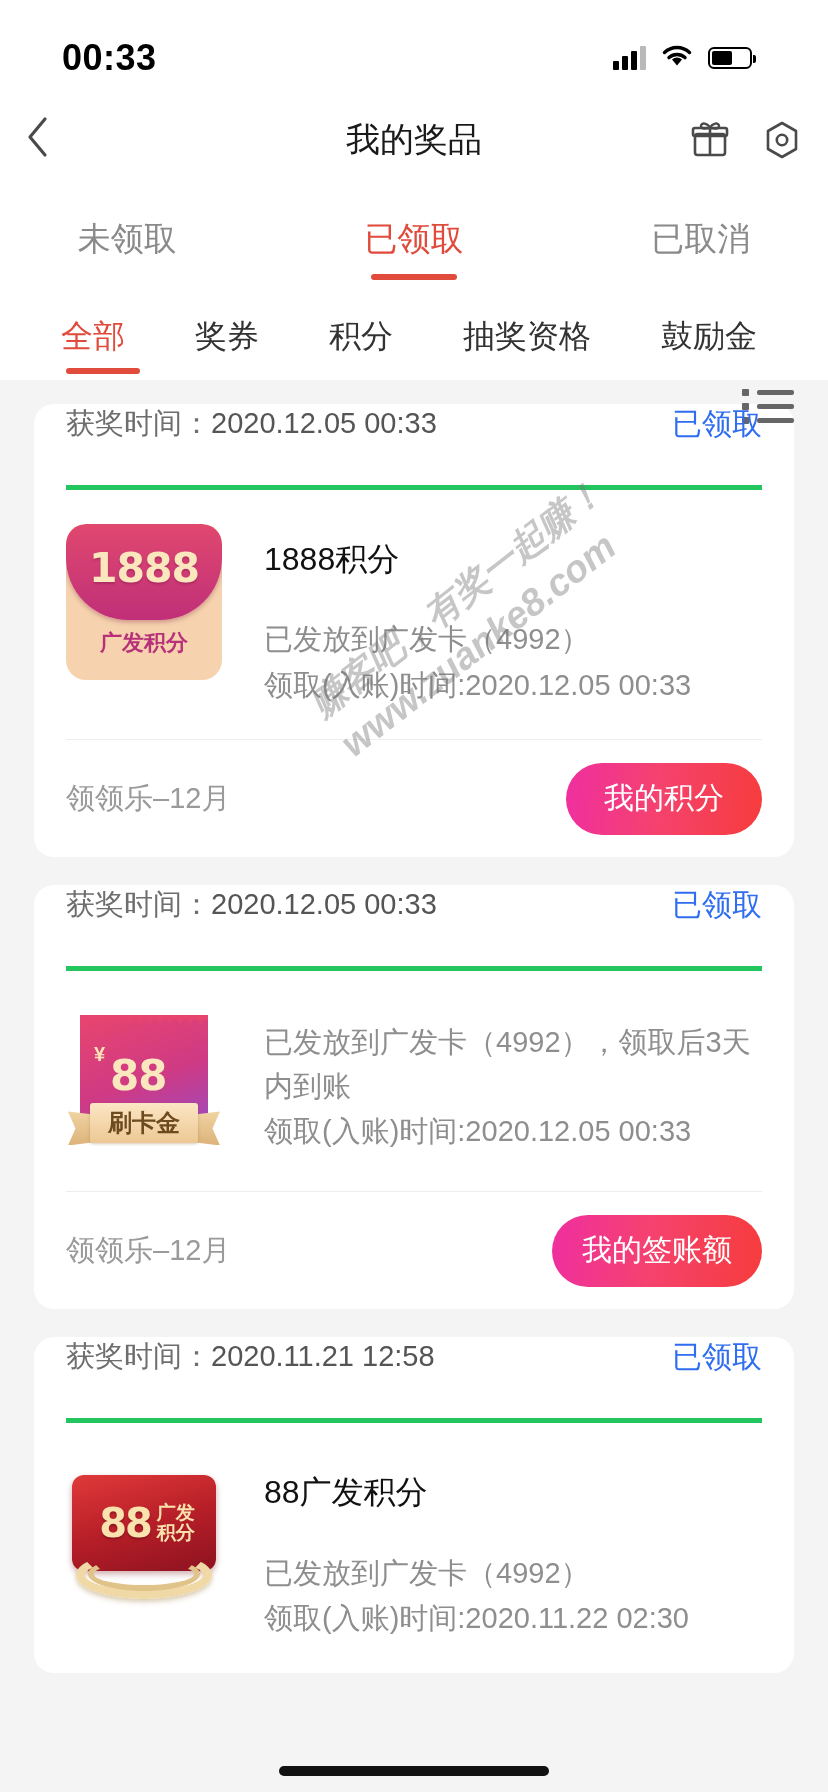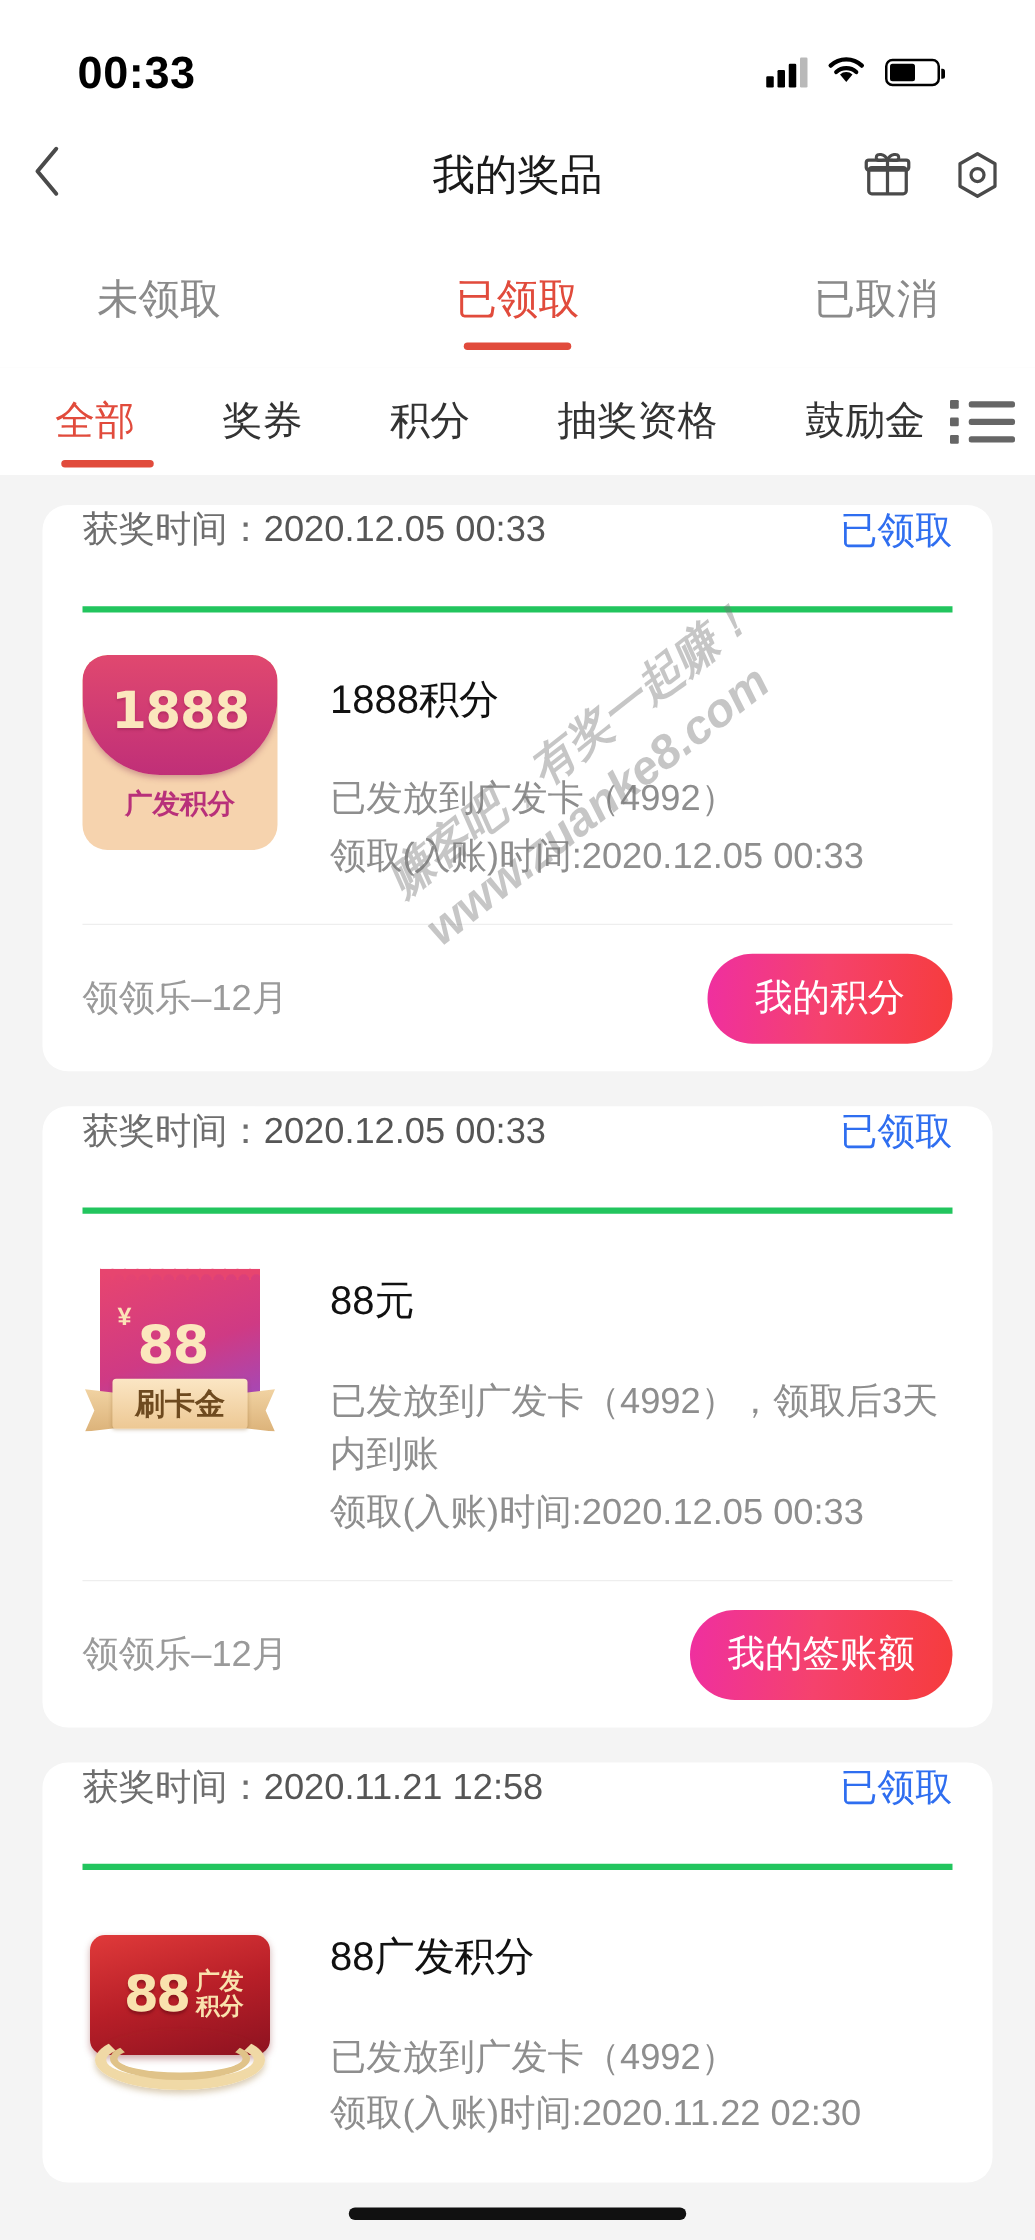--- a/index.html
+++ b/index.html
@@ -73,21 +73,21 @@
   }
   .tabp.active { color:#e14b3c; font-weight:500; }
   .tabp.active::after{
     content:"";position:absolute;bottom:14px;width:86px;height:6px;
     background:#e14b3c;border-radius:3px;
   }
 
   
   .tabs-secondary {
     height:86px;background:#fff;display:flex;align-items:center;
-    padding:0 34px 0 44px;gap:0;
+    padding:0 34px 0 44px;gap:0;flex-direction:column;
   }
   .tabs-scroll{display:flex;align-items:center;flex:1;gap:0;}
   .tabs2 {
     font-size:32px;color:#333;position:relative;height:86px;
     display:flex;align-items:center;justify-content:center;
     padding:0 20px;white-space:nowrap;
   }
   .tabs2:first-child{padding-left:0;}
   .tabs2.active{color:#e14b3c;font-weight:500;}
   .tabs2.active::after{
@@ -364,21 +364,20 @@
           <div class="tick-yen">¥</div>
           <div class="tick-num">88</div>
           <div class="rib">
             <span class="rib-l"></span>
             <span class="rib-r"></span>
             <span class="rib-mid">刷卡金</span>
           </div>
         </div>
       </div>
       <div class="body-right">
-        <div class="prize-title">88元</div>
         <div class="prize-desc">
           <div>已发放到广发卡（4992），领取后3天内到账</div>
           <div>领取(入账)时间:2020.12.05 00:33</div>
         </div>
       </div>
     </div>
     <div class="card-foot">
       <div class="foot-label">领领乐–12月</div>
       <div class="foot-btn">我的签账额</div>
     </div>

